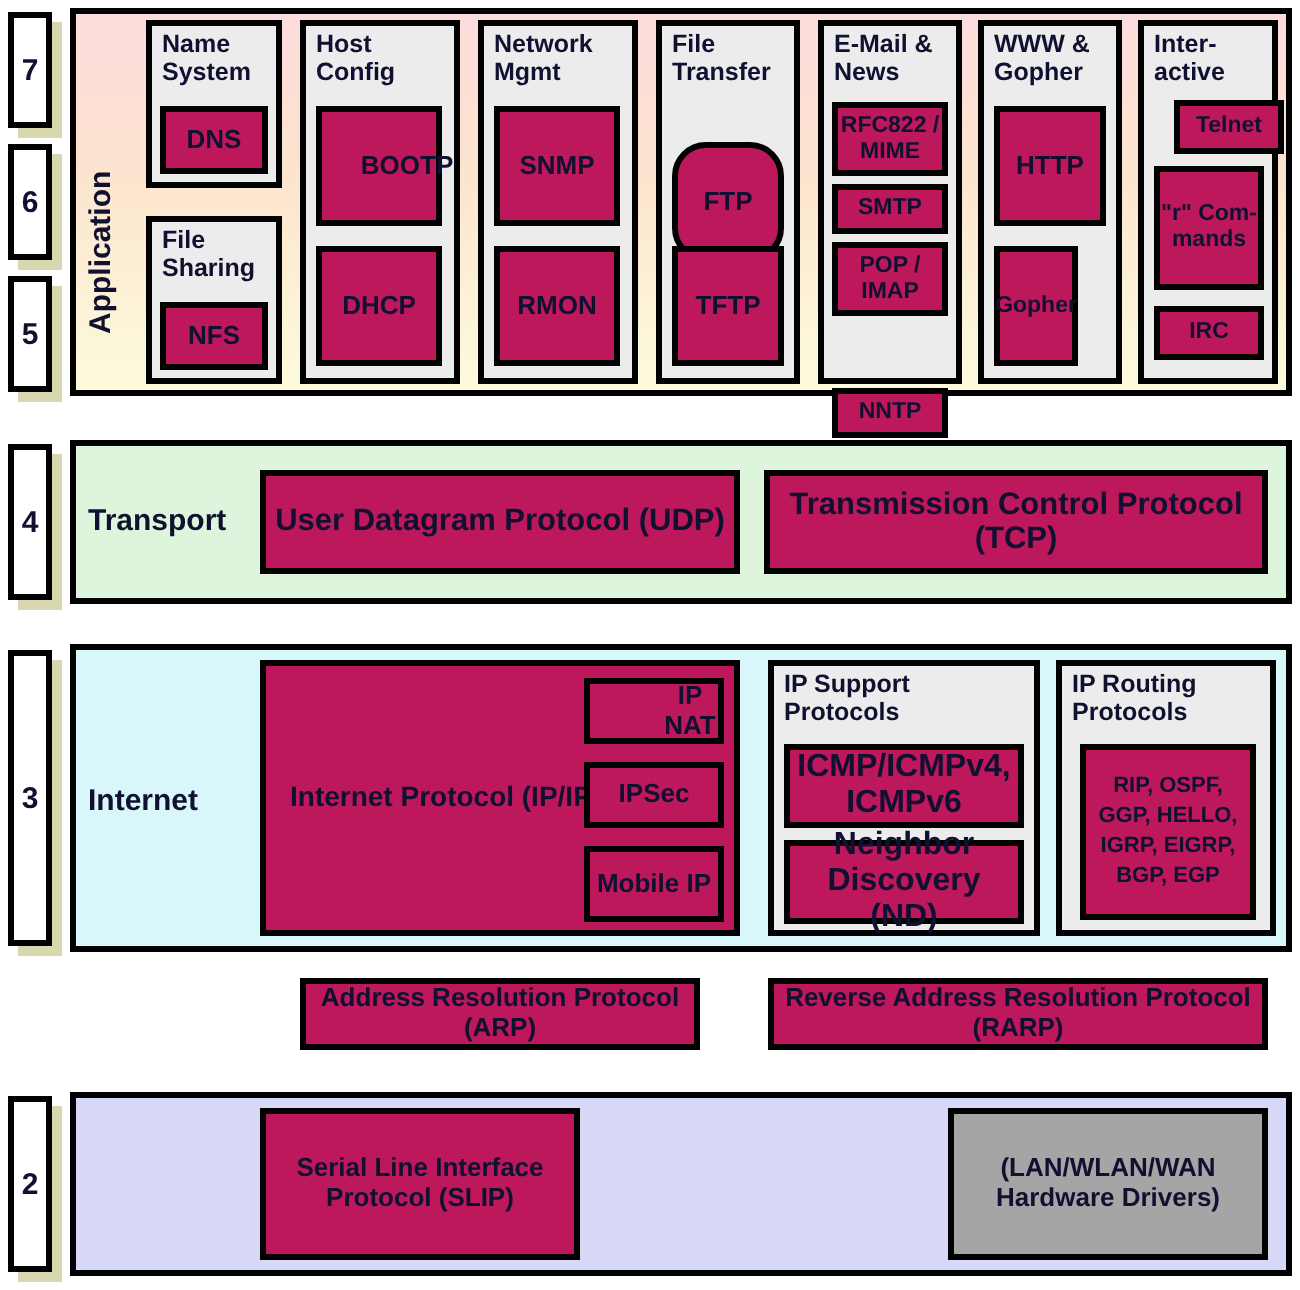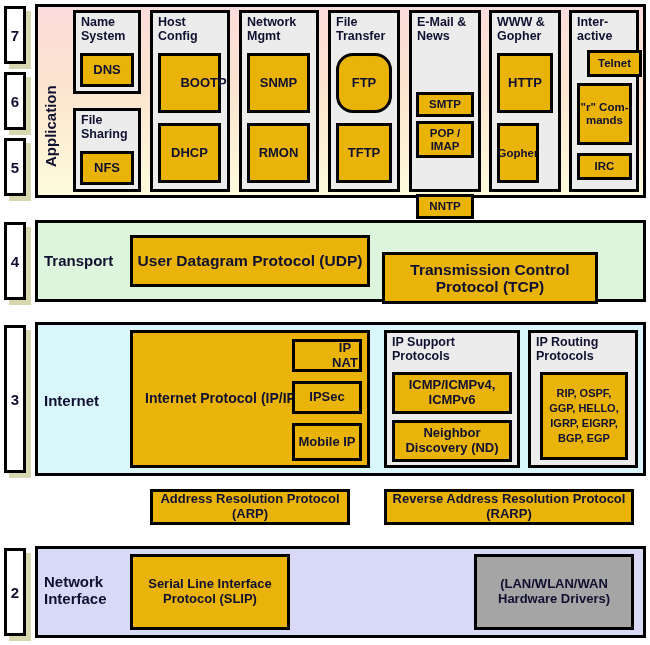--- a/index.html
+++ b/index.html
@@ -53,26 +53,26 @@
   
   .group{
     position:absolute;background:#ececec;border:3px solid #000;
     box-sizing:border-box;z-index:3;
   }
   .group-title{
     position:absolute;left:5px;top:2px;right:3px;
     font-size:12.5px;font-weight:bold;line-height:1.12;color:#101030;
   }
   .proto{
-    position:absolute;background:#eab308;border:3px solid #000;
+    position:absolute;background:#be185d;border:3px solid #000;
     box-sizing:border-box;z-index:4;
     display:flex;align-items:center;justify-content:center;text-align:center;
     font-weight:bold;color:#101030;line-height:1.12;
   }
-  .proto.p12{font-size:13px;}
+  .proto.p12{font-size:16px;}
   .proto.p115{font-size:11.5px;}
   .proto.p13{font-size:13px;}
   .proto.p14{font-size:14px;}
   .proto.p155{font-size:15.5px;}
   .proto.gray{background:#a5a5a5;}
   .rlist{font-size:11px;font-weight:bold;line-height:1.35;}
 </style>
 </head>
 <body>
 
@@ -108,47 +108,48 @@
 
   <div class="group" style="left:239px;top:10px;width:80px;height:182px;">
     <div class="group-title">Network Mgmt</div>
   </div>
   <div class="proto p13" style="left:247px;top:53px;width:63px;height:60px;">SNMP</div>
   <div class="proto p13" style="left:247px;top:123px;width:63px;height:60px;text-align:center;">RMON</div>
 
   <div class="group" style="left:328px;top:10px;width:72px;height:182px;">
     <div class="group-title">File Transfer</div>
   </div>
-  <div class="proto p13" style="left:336px;top:53px;width:56px;height:60px;border-radius:17px;">FTP</div>
+  <div class="proto p13" style="left:336px;top:71px;width:56px;height:60px;border-radius:17px;">FTP</div>
   <div class="proto p13" style="left:336px;top:123px;width:56px;height:60px;">TFTP</div>
 
   <div class="group" style="left:409px;top:10px;width:72px;height:182px;">
     <div class="group-title">E-Mail &amp; News</div>
   </div>
+  <div class="proto p115" style="left:416px;top:51px;width:58px;height:37px;">RFC822 / MIME</div>
   <div class="proto p115" style="left:416px;top:92px;width:58px;height:25px;">SMTP</div>
   <div class="proto p115" style="left:416px;top:121px;width:58px;height:37px;">POP / IMAP</div>
   <div class="proto p115" style="left:416px;top:162px;width:58px;height:25px;margin-top:32px;">NNTP</div>
 
   <div class="group" style="left:489px;top:10px;width:72px;height:182px;">
     <div class="group-title">WWW &amp; Gopher</div>
   </div>
   <div class="proto p13" style="left:497px;top:53px;width:56px;height:60px;">HTTP</div>
   <div class="proto p115" style="left:497px;top:123px;width:42px;height:60px;">Gopher</div>
 
   <div class="group" style="left:569px;top:10px;width:70px;height:182px;">
     <div class="group-title">Inter-active</div>
   </div>
   <div class="proto p115" style="left:577px;top:50px;width:55px;height:27px;margin-left:10px;">Telnet</div>
   <div class="proto p115" style="left:577px;top:83px;width:55px;height:62px;">"r" Com-mands</div>
   <div class="proto p115" style="left:577px;top:153px;width:55px;height:27px;">IRC</div>
 
   <div class="band band-transport" style="left:35px;top:220px;width:611px;height:82px;"></div>
   <div class="layer-name" style="left:44px;top:252px;width:80px;">Transport</div>
   <div class="proto p155" style="left:130px;top:235px;width:240px;height:52px;">User Datagram Protocol (UDP)</div>
-  <div class="proto p155" style="left:382px;top:235px;width:216px;height:52px;margin-top:17px;">Transmission Control Protocol (TCP)</div>
+  <div class="proto p155" style="left:382px;top:235px;width:252px;height:52px;">Transmission Control Protocol (TCP)</div>
 
   <div class="band band-internet" style="left:35px;top:322px;width:611px;height:154px;"></div>
   <div class="layer-name" style="left:44px;top:392px;width:80px;">Internet</div>
 
   <div class="proto p14" style="left:130px;top:330px;width:240px;height:138px;align-items:center;justify-content:flex-start;padding-left:12px;">Internet Protocol (IP/IPv4, IPv6)</div>
   <div class="proto p13" style="left:292px;top:339px;width:70px;height:33px;padding-left:36px;">IP NAT</div>
   <div class="proto p13" style="left:292px;top:381px;width:70px;height:33px;">IPSec</div>
   <div class="proto p13" style="left:292px;top:423px;width:70px;height:38px;">Mobile IP</div>
 
   <div class="group" style="left:384px;top:330px;width:136px;height:138px;">
@@ -159,18 +160,17 @@
 
   <div class="group" style="left:528px;top:330px;width:110px;height:138px;">
     <div class="group-title">IP Routing Protocols</div>
   </div>
   <div class="proto rlist" style="left:540px;top:372px;width:88px;height:88px;padding:0 4px;">RIP, OSPF, GGP, HELLO, IGRP, EIGRP, BGP, EGP</div>
 
   <div class="proto p13" style="left:150px;top:489px;width:200px;height:36px;">Address Resolution Protocol (ARP)</div>
   <div class="proto p13" style="left:384px;top:489px;width:250px;height:36px;">Reverse Address Resolution Protocol (RARP)</div>
 
   <div class="band band-netif" style="left:35px;top:546px;width:611px;height:92px;"></div>
-  <div class="layer-name" style="left:44px;top:573px;width:82px;">Network Interface</div>
 
   <div class="proto p13" style="left:130px;top:554px;width:160px;height:76px;">Serial Line Interface Protocol (SLIP)</div>
   <div class="proto p13 gray" style="left:474px;top:554px;width:160px;height:76px;">(LAN/WLAN/WAN Hardware Drivers)</div>
 
 </div>
 
 </body></html>

